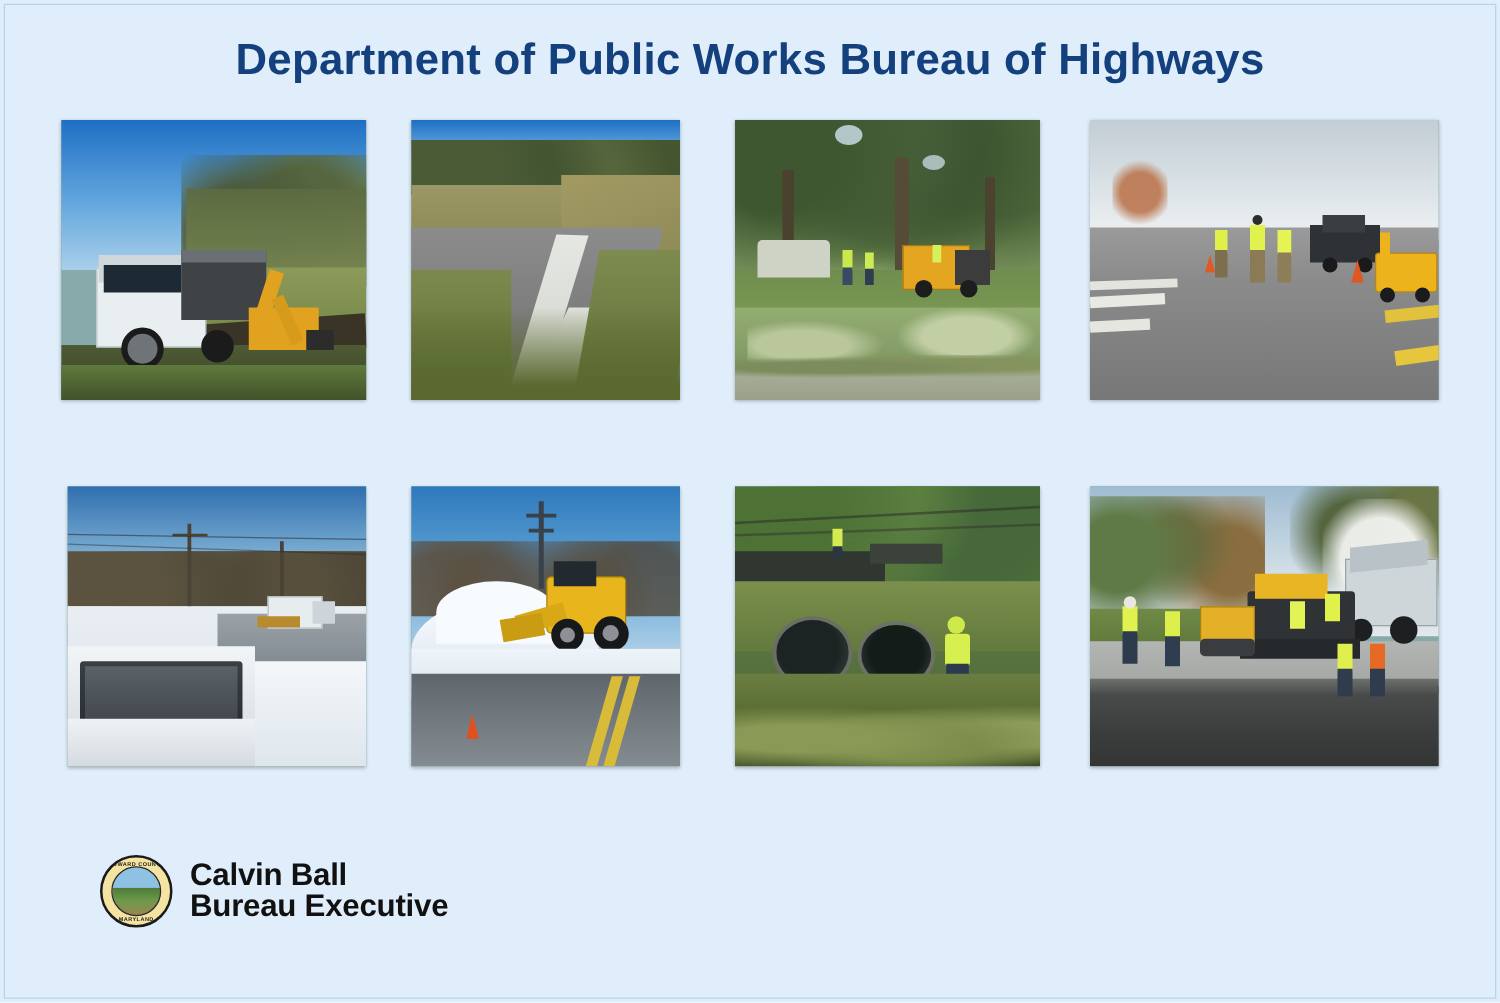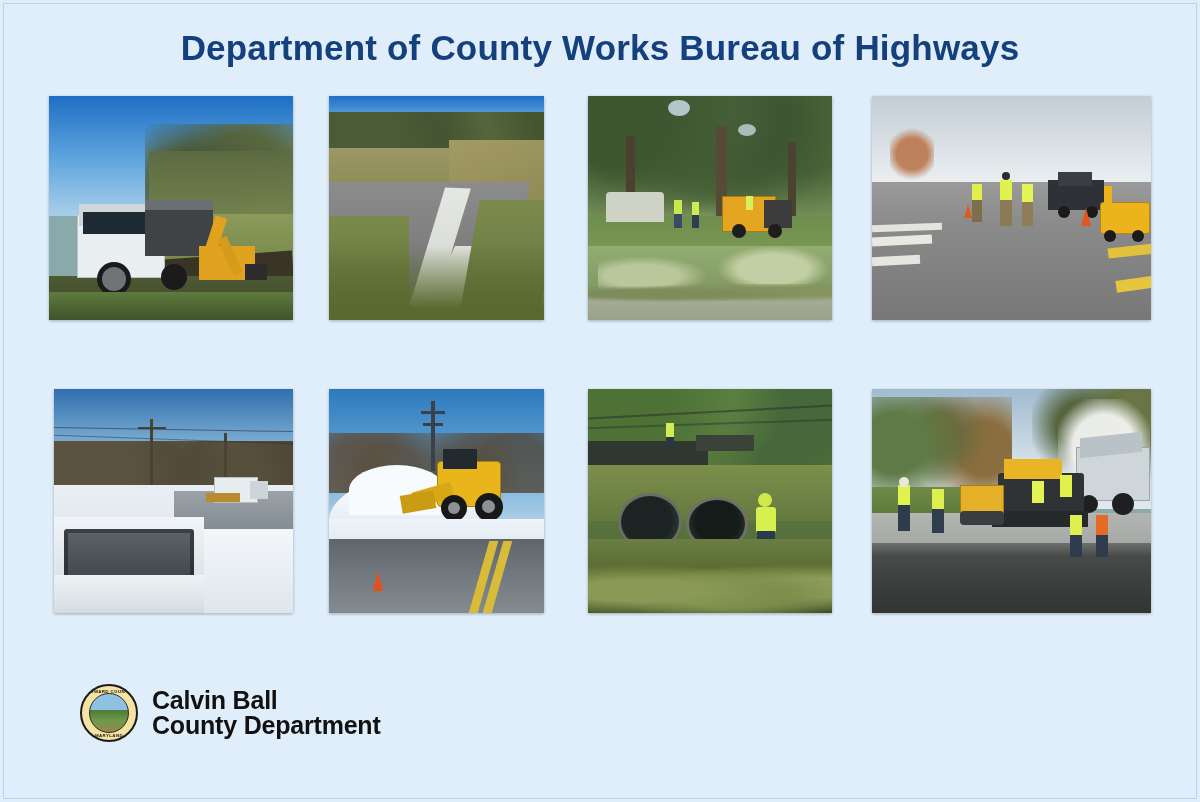--- a/index.html
+++ b/index.html
@@ -119,21 +119,21 @@
     font-size: 16.5px;
     color: #14407e;
   }
 </style>
 </head>
 <body>
 
 <div class="slide">
   <div class="slide-border"></div>
 
-  <div class="title">Department of County Works Bureau of Highways</div>
+  <div class="title">Department of Public Works Bureau of Highways</div>
 
   <div class="photo" style="left:49px; top:96px; width:244px; height:224px;">
     <div class="scene">
       <div class="layer sky-blue" style="left:0;top:0;width:244px;height:120px;"></div>
 
       <div class="layer" style="left:96px;top:28px;width:150px;height:105px;background:radial-gradient(circle at 30% 60%, #4b5a3a 0 30%, rgba(75,90,58,0) 62%), radial-gradient(circle at 65% 40%, #56663f 0 28%, rgba(86,102,63,0) 60%), radial-gradient(circle at 88% 70%, #6b7b4c 0 30%, rgba(107,123,76,0) 60%);"></div>
       <div class="layer" style="left:100px;top:55px;width:144px;height:80px;background:linear-gradient(180deg,#5d6b42,#7b8a52);opacity:.92;"></div>
 
       <div class="layer" style="left:90px;top:118px;width:154px;height:106px;background:linear-gradient(180deg,#8c9a5a 0%, #7a8c4d 40%, #6d7f45 100%);"></div>
 
@@ -405,17 +405,17 @@
   </div>
 
   <div class="logo-wrap">
     <div class="seal">
       <div class="seal-inner"></div>
       <div class="seal-text-top">HOWARD COUNTY</div>
       <div class="seal-text-bot">MARYLAND</div>
     </div>
     <div class="logo-text">
       <span class="l1">Calvin Ball</span>
-      <span class="l2">County Department</span>
+      <span class="l2">Bureau Executive</span>
     </div>
   </div>
 
 </div>
 
 </body></html>

